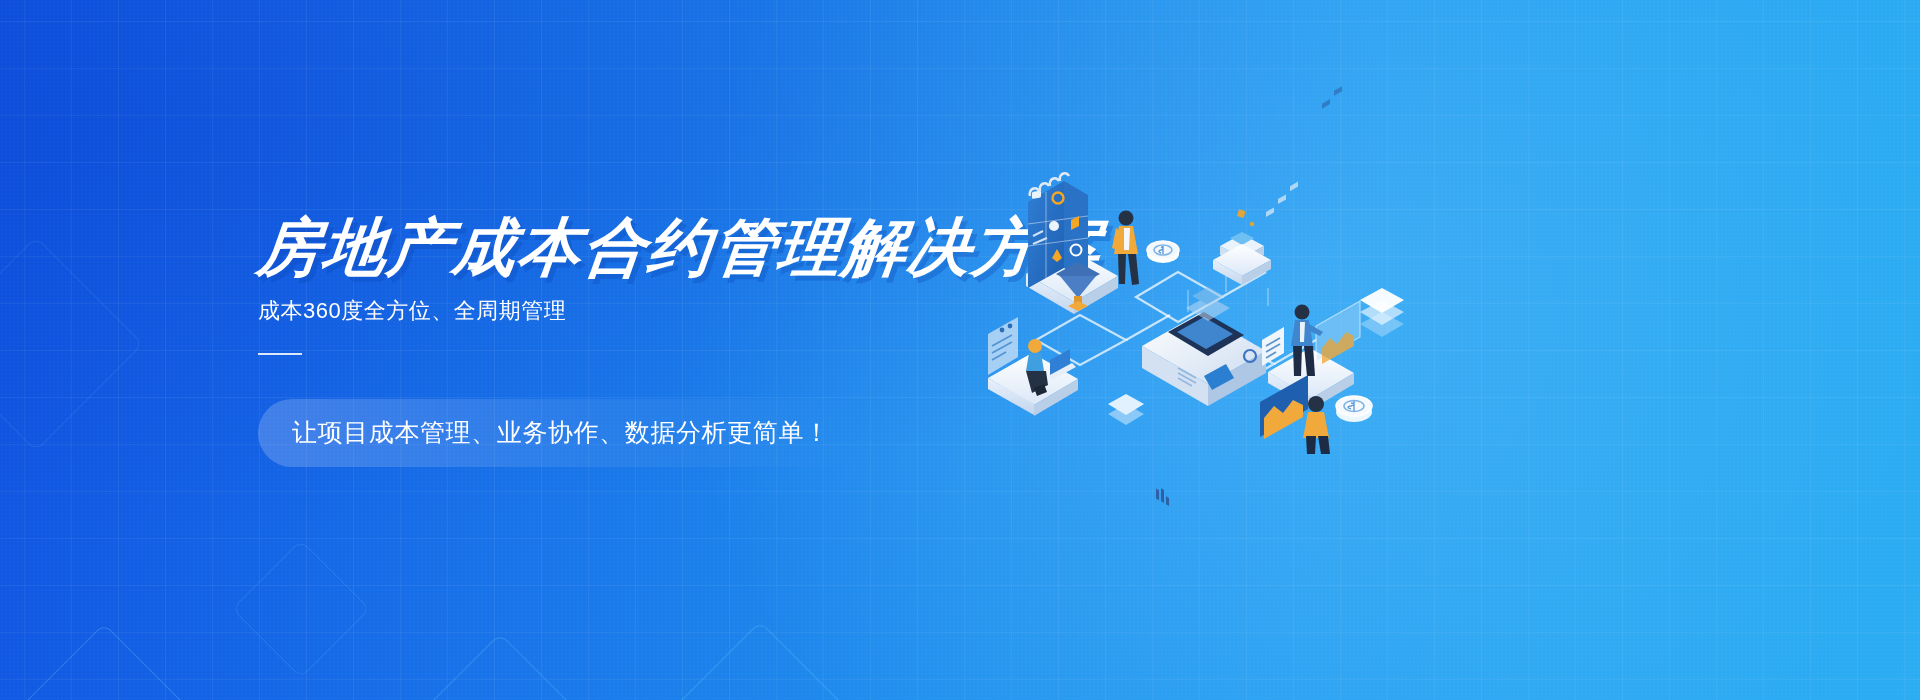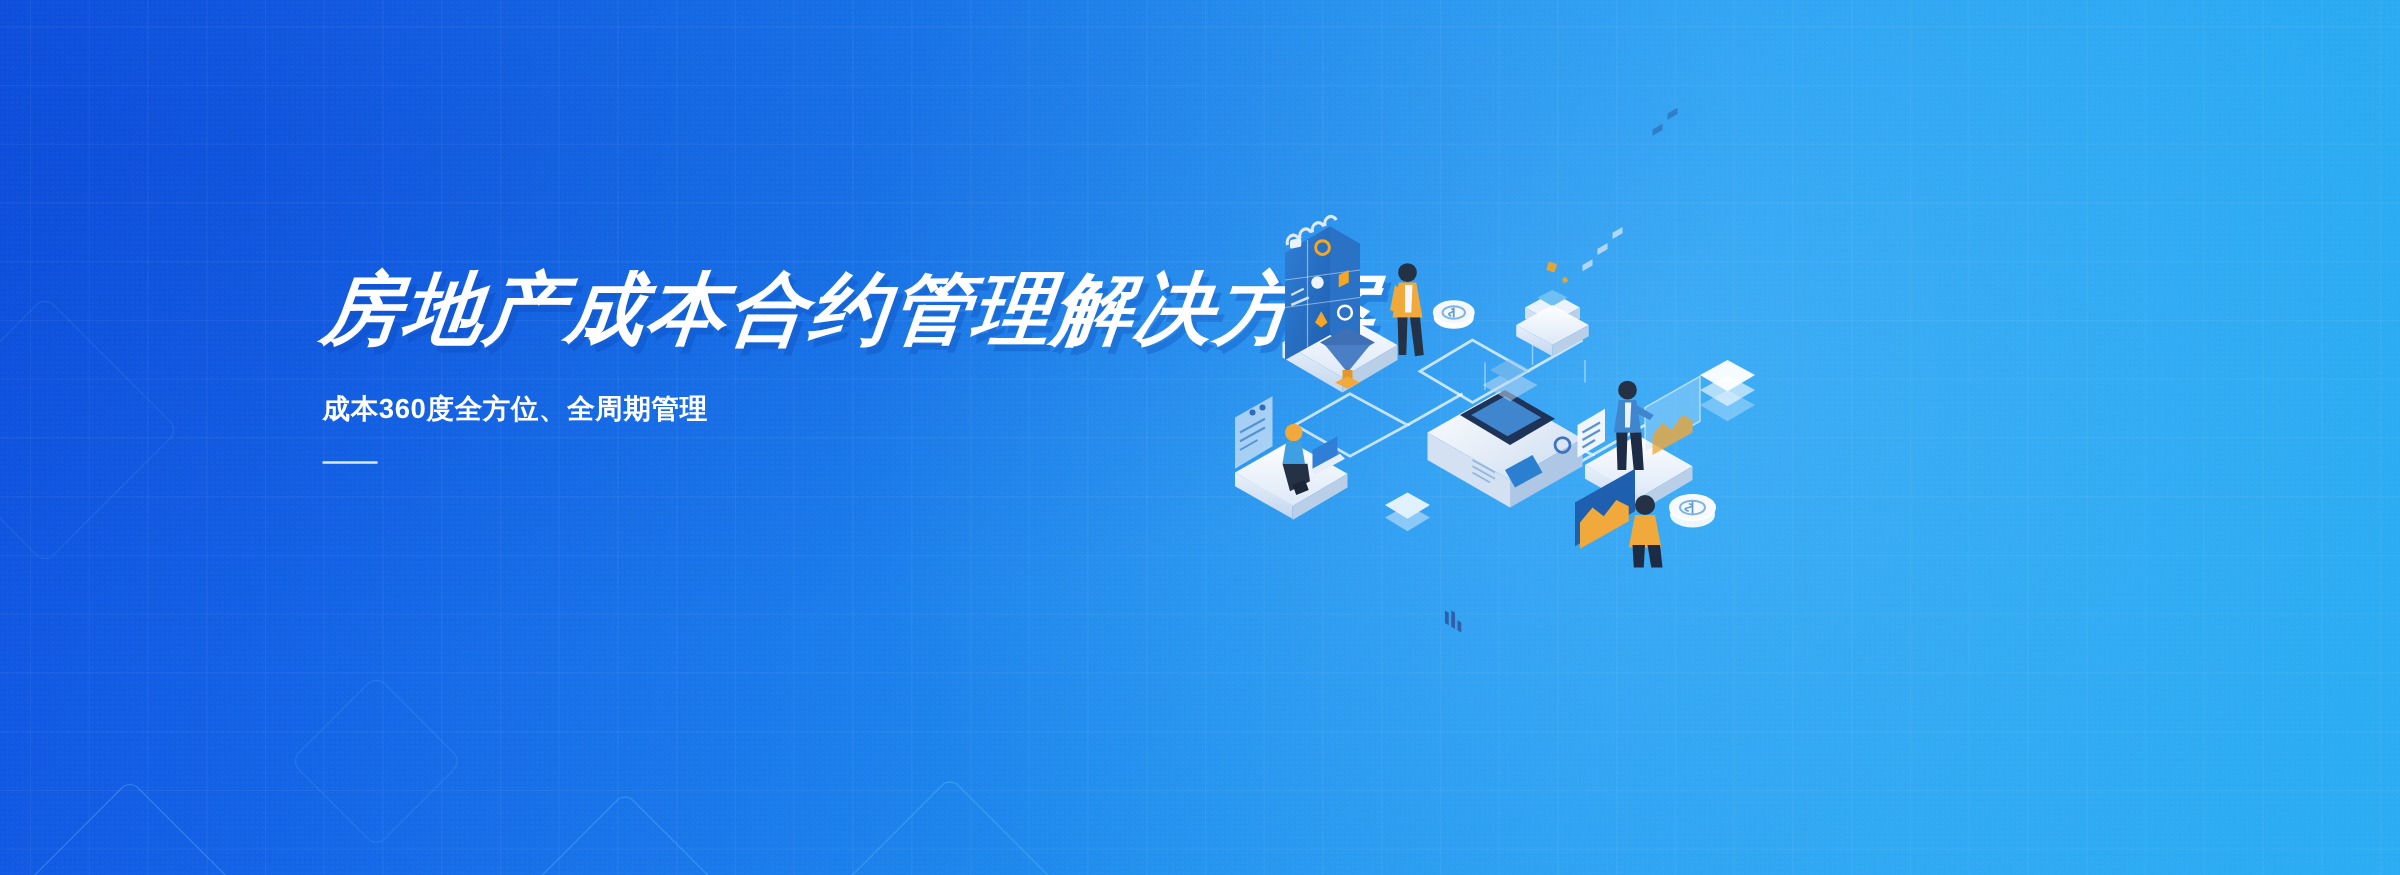--- a/index.html
+++ b/index.html
@@ -58,22 +58,22 @@
   .copy{position:absolute;left:258px;top:214px;width:760px;}
   .headline{
     font-size:63px;line-height:1.08;font-weight:700;font-style:italic;
     color:#ffffff;letter-spacing:2px;white-space:nowrap;
     font-family:"DejaVu Sans","Liberation Sans",sans-serif;
     text-shadow:5px 5px 0 rgba(9,70,180,.30);
     transform:skewX(-6deg);
     transform-origin:left center;
   }
   .subtitle{
-    margin-top:30px;font-size:22px;line-height:1.4;color:#ffffff;
-    letter-spacing:.5px;font-weight:700;white-space:nowrap;
+    margin-top:14px;font-size:22px;line-height:1.4;color:#ffffff;
+    letter-spacing:.5px;font-weight:400;white-space:nowrap;
   }
   .divider{
     margin-top:26px;width:44px;height:2px;background:rgba(255,255,255,.85);
   }
   .cta-pill{
     margin-top:44px;display:inline-block;
     padding:17px 34px 18px 34px;border-radius:34px;
     background:linear-gradient(90deg, rgba(255,255,255,.20) 0%, rgba(255,255,255,.07) 55%, rgba(255,255,255,0) 100%);
     font-size:25px;color:#ffffff;letter-spacing:.6px;white-space:nowrap;
   }
@@ -98,20 +98,21 @@
   <div class="diamond d3"></div>
 
   <div class="diamond d5"></div>
   <div class="diamond d6"></div>
   <div class="diamond d7"></div>
 
   <div class="copy">
     <div class="headline">房地产成本合约管理解决方案</div>
     <div class="subtitle">成本360度全方位、全周期管理</div>
     <div class="divider"></div>
+    <div class="cta-pill">让项目成本管理、业务协作、数据分析更简单！</div>
   </div>
 
   <div class="art">
     <svg viewBox="0 0 470 300" xmlns="http://www.w3.org/2000/svg">
       <defs>
         <linearGradient id="plat" x1="0" y1="0" x2="0" y2="1">
           <stop offset="0" stop-color="#ffffff"></stop>
             <stop offset="1" stop-color="#dce8f7"></stop>
         </linearGradient>
         <linearGradient id="platSide" x1="0" y1="0" x2="0" y2="1">

